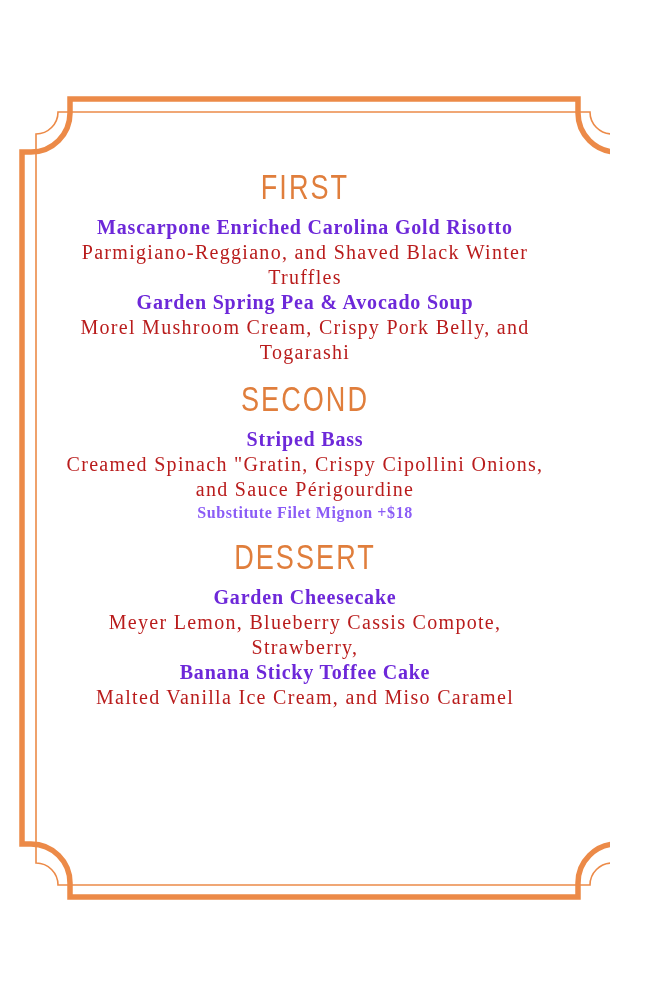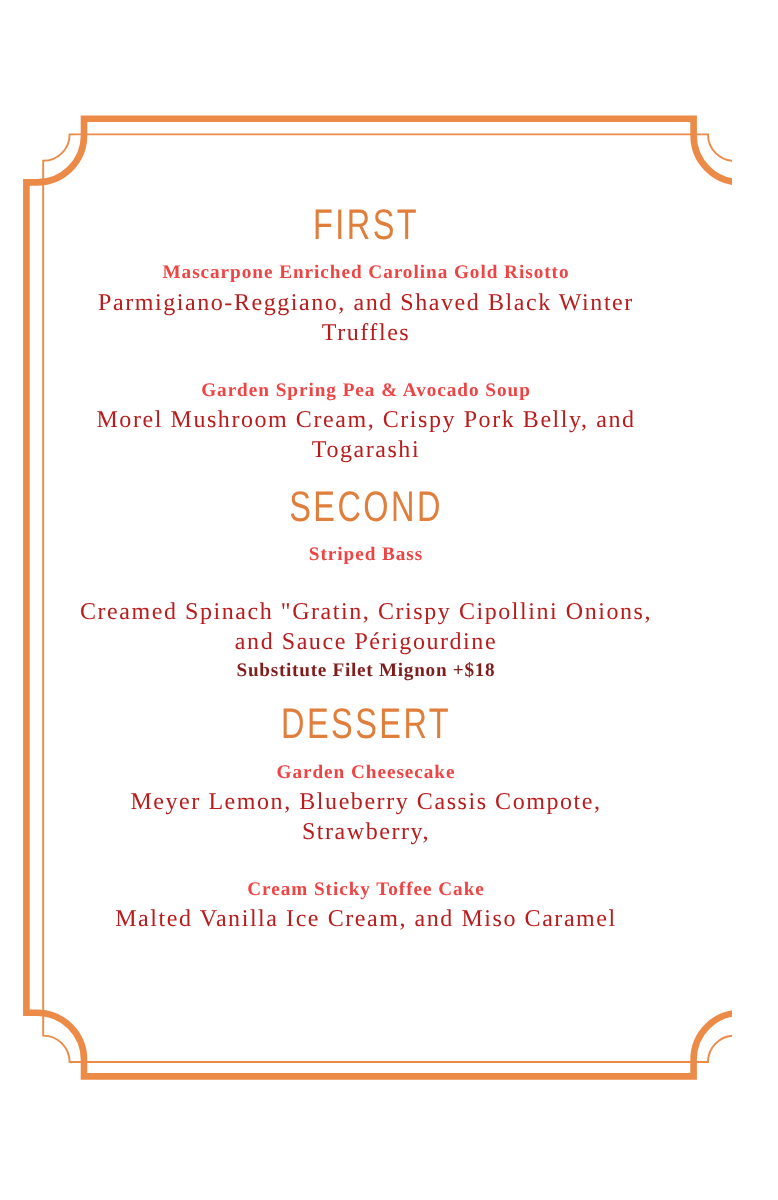--- a/index.html
+++ b/index.html
@@ -38,43 +38,42 @@
     line-height: 34px;
     letter-spacing: 2.5px;
     color: #e07e3c;
     margin: 17px 0 11px 0;
     transform: scale(0.82, 1.08);
   }
   .section:first-child .section-heading {
     margin-top: 0;
   }
   .item + .item {
-    margin-top: 23px;
   }
   .item-name {
     font-weight: 700;
-    font-size: 16px;
+    font-size: 20px;
     line-height: 25px;
     letter-spacing: 0.8px;
-    color: #ef4444;
+    color: #6d28d9;
   }
   .item-desc {
     font-weight: 400;
     font-size: 20px;
     line-height: 25px;
     letter-spacing: 1.3px;
     color: #b91c1c;
     white-space: pre-line;
   }
   .item-note {
     font-weight: 700;
     font-size: 16px;
     line-height: 21px;
     letter-spacing: 0.6px;
-    color: #7f1d1d;
+    color: #8b5cf6;
   }
 </style>
 </head>
 <body>
 
 <div class="page">
 
   <svg class="border-svg" viewBox="0 0 648 1000" aria-hidden="true">
     <path d="M 70,99 H 578 V 113 A 39 39 0 0 0 617 152 H 625 V 844 H 617
              A 39 39 0 0 0 578 883 V 897 H 70 V 883 A 39 39 0 0 0 31 844
@@ -112,19 +111,19 @@
     </div>
 
     <div class="section">
       <div class="section-heading">DESSERT</div>
       <div class="item">
         <div class="item-name">Garden Cheesecake</div>
         <div class="item-desc">Meyer Lemon, Blueberry Cassis Compote,
 Strawberry,</div>
       </div>
       <div class="item">
-        <div class="item-name">Cream Sticky Toffee Cake</div>
+        <div class="item-name">Banana Sticky Toffee Cake</div>
         <div class="item-desc">Malted Vanilla Ice Cream, and Miso Caramel</div>
       </div>
     </div>
 
   </div>
 </div>
 
 </body></html>

